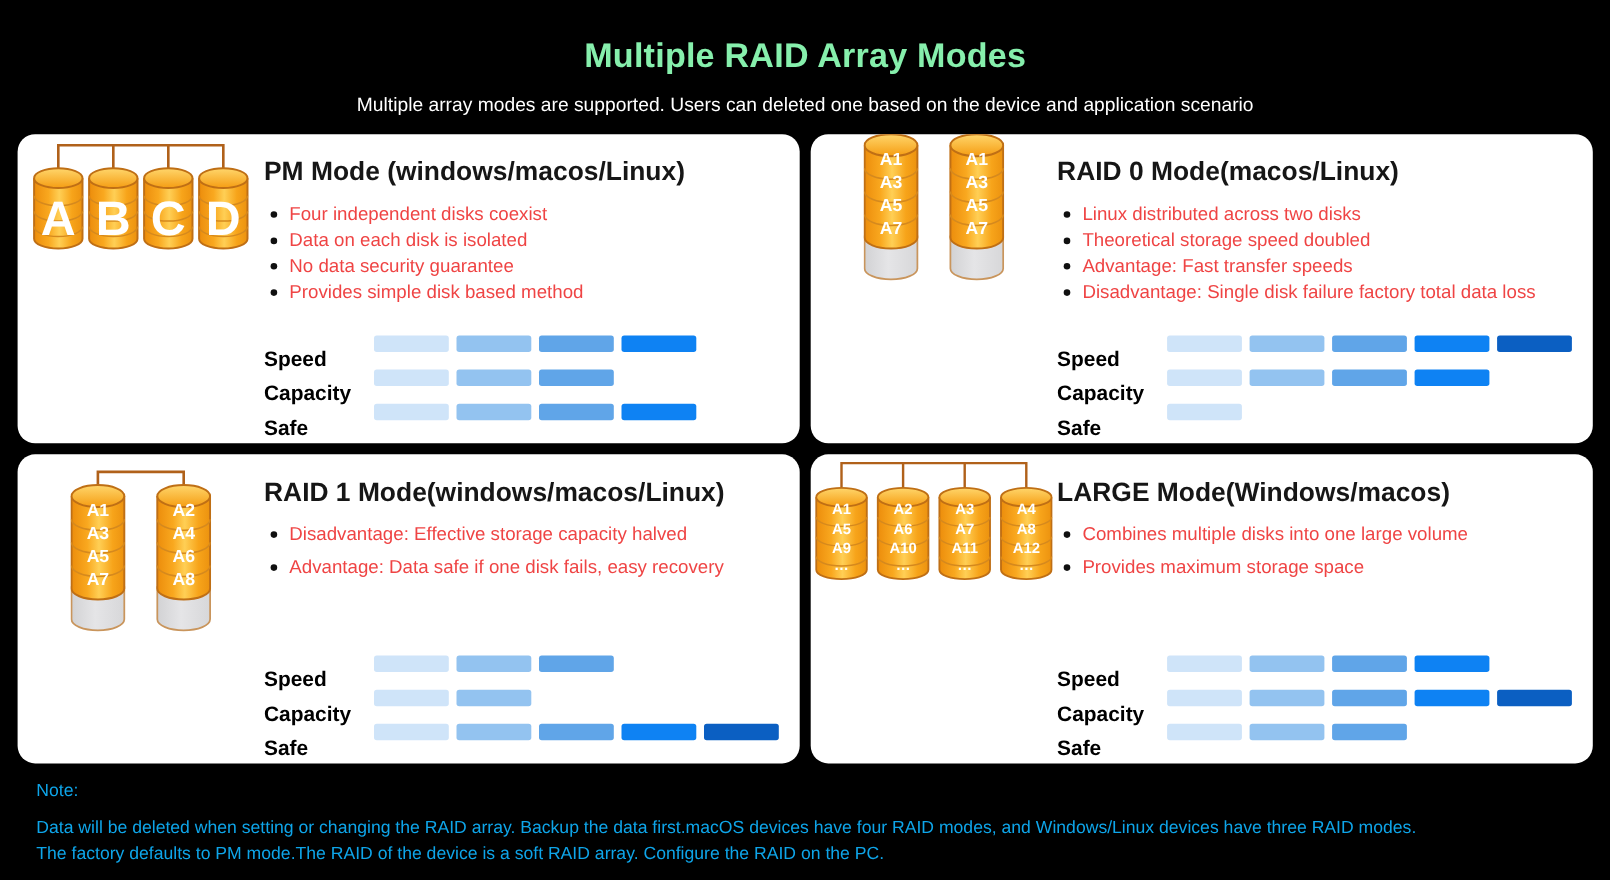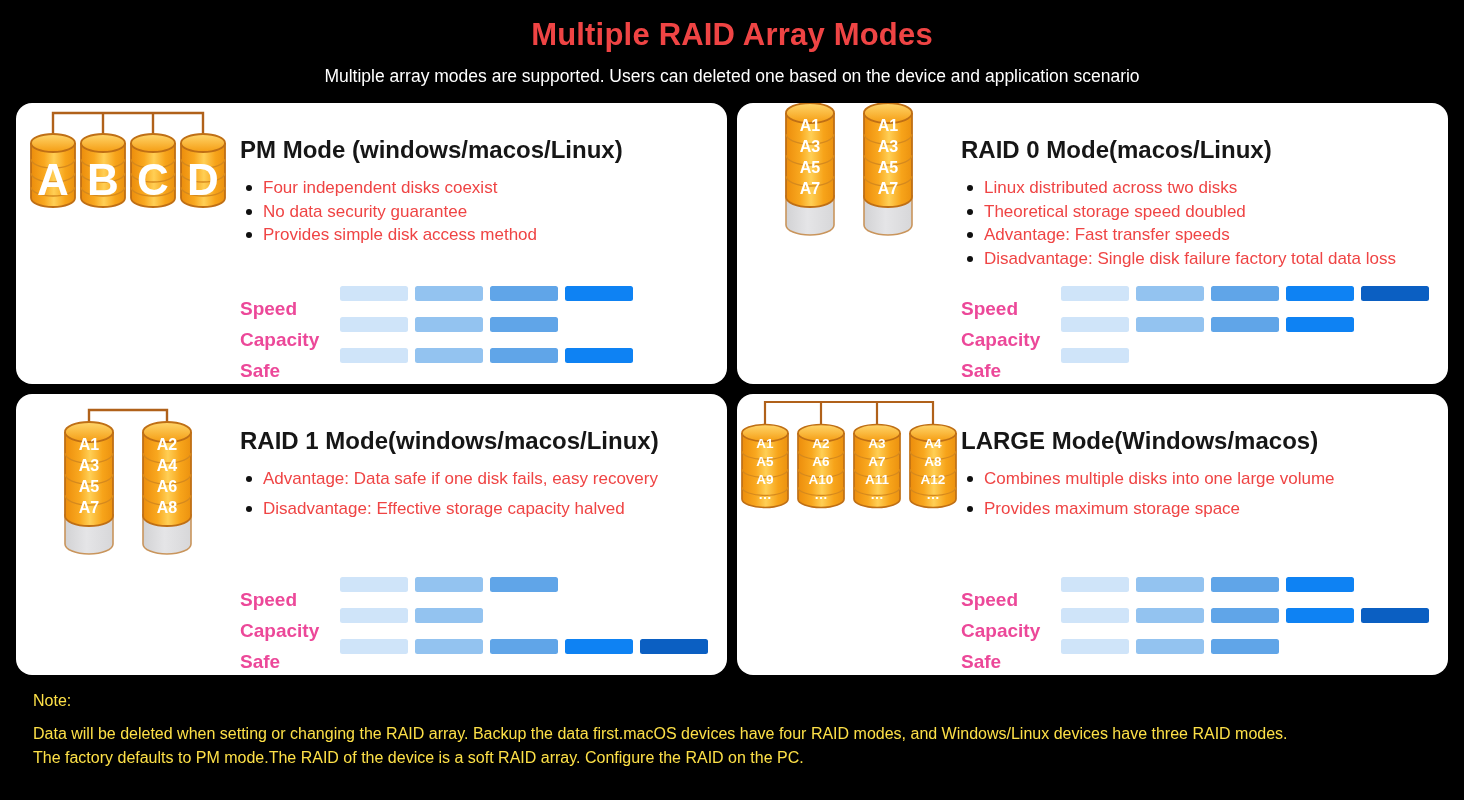--- a/index.html
+++ b/index.html
@@ -2,59 +2,59 @@
 <html><head>
 <meta charset="utf-8">
 <style>
   html,body{margin:0;padding:0;}
   body{
     width:1464px;height:800px;background:#000;
     font-family:"Liberation Sans", sans-serif;
     -webkit-font-smoothing:antialiased;overflow:hidden;
   }
   .header{text-align:center;padding-top:17px;}
-  .page-title{margin:0;color:#ef4444;font-size:31px;font-weight:bold;letter-spacing:.2px;}
+  .page-title{margin:16px;color:#86efac;font-size:31px;font-weight:bold;letter-spacing:.2px;}
   .page-subtitle{margin:13px 0 0;color:#fff;font-size:17.5px;font-weight:400;}
   .grid{
     display:grid;grid-template-columns:1fr 1fr;gap:10px;
     margin:16px 16px 0 16px;
   }
   .card{
     background:#fff;border-radius:16px;height:281px;
     display:flex;overflow:hidden;
   }
   .illus{
     width:224px;flex-shrink:0;display:flex;align-items:flex-start;justify-content:center;
   }
   .illus.nudge-up{transform:translateY(-18px);}
   .illus.nudge-down{transform:translateY(10px);}
   .content{
     flex:1;display:flex;flex-direction:column;
     padding:21px 14px 17px 0;
   }
-  .card-title{margin:12px 0 12px;font-size:24px;font-weight:bold;color:#161616;}
+  .card-title{margin:0 0 12px;font-size:24px;font-weight:bold;color:#161616;}
   .bullets{margin:0;padding:0;list-style:none;}
   .bullets li{
     position:relative;padding-left:23px;font-size:17px;color:#ef4444;line-height:23.5px;
   }
   .bullets.loose li{margin-bottom:6.5px;}
   .bullets li::before{
     content:"";position:absolute;left:6px;top:9px;width:6px;height:6px;border-radius:50%;background:#101010;
   }
   .ratings{margin-top:auto;display:flex;flex-direction:column;gap:8px;}
   .rating-row{display:flex;align-items:center;height:23px;}
-  .rating-label{width:100px;font-size:19px;font-weight:bold;color:#ec4899;flex-shrink:0;margin-top:31px;}
+  .rating-label{width:100px;font-size:19px;font-weight:bold;color:#000000;flex-shrink:0;margin-top:31px;}
   .bar-track{display:flex;gap:7px;}
   .seg{width:68px;height:15px;border-radius:2.5px;}
   .seg:nth-child(1){background:#cfe4f9;}
   .seg:nth-child(2){background:#93c3f0;}
   .seg:nth-child(3){background:#60a5e8;}
   .seg:nth-child(4){background:#0e82f3;}
   .seg:nth-child(5){background:#0b5fc2;}
-  .note{margin:14px 0 0 33px;color:#fde047;font-size:16px;line-height:24.5px;}
+  .note{margin:14px 0 0 33px;color:#0ea5e9;font-size:16px;line-height:24.5px;}
   .note .note-label{display:block;margin-bottom:8px;}
   svg text{font-family:"Liberation Sans", sans-serif;}
   .cyl-letter{font-size:44px;font-weight:600;fill:#fff;}
   .cyl-label{font-size:16px;font-weight:600;fill:#fff;}
   .cyl-label-sm{font-size:13.5px;font-weight:600;fill:#fff;}
   .defs-holder{position:absolute;width:0;height:0;}
 </style>
 </head>
 <body>
 
@@ -113,22 +113,23 @@
           <path d="M1,56 a22,9 0 0 0 44,0 M1,70 a22,9 0 0 0 44,0 M1,84 a22,9 0 0 0 44,0" fill="none" stroke="#d5891e" stroke-width="1.4"></path>
           <ellipse cx="23" cy="40" rx="22" ry="9" fill="url(#gTop)" stroke="#bf6f15" stroke-width="1.8"></ellipse>
           <text class="cyl-letter" x="23" y="92" text-anchor="middle">D</text>
         </g>
       </svg>
     </div>
     <div class="content">
       <h2 class="card-title">PM Mode (windows/macos/Linux)</h2>
       <ul class="bullets">
         <li>Four independent disks coexist</li>
+        <li>Data on each disk is isolated</li>
         <li>No data security guarantee</li>
-        <li>Provides simple disk access method</li>
+        <li>Provides simple disk based method</li>
       </ul>
       <div class="ratings">
         <div class="rating-row">
           <span class="rating-label">Speed</span>
           <div class="bar-track">
               <span class="seg"></span>
               <span class="seg"></span>
               <span class="seg"></span>
               <span class="seg"></span>
             </div>
@@ -240,22 +241,22 @@
           <text class="cyl-label" x="25" y="46" text-anchor="middle">A2</text>
           <text class="cyl-label" x="25" y="67" text-anchor="middle">A4</text>
           <text class="cyl-label" x="25" y="88" text-anchor="middle">A6</text>
           <text class="cyl-label" x="25" y="109" text-anchor="middle">A8</text>
         </g>
       </svg>
     </div>
     <div class="content">
       <h2 class="card-title">RAID 1 Mode(windows/macos/Linux)</h2>
       <ul class="bullets loose">
+        <li>Disadvantage: Effective storage capacity halved</li>
         <li>Advantage: Data safe if one disk fails, easy recovery</li>
-        <li>Disadvantage: Effective storage capacity halved</li>
       </ul>
       <div class="ratings">
         <div class="rating-row">
           <span class="rating-label">Speed</span>
           <div class="bar-track">
               <span class="seg"></span>
               <span class="seg"></span>
               <span class="seg"></span>
             </div>
         </div>

